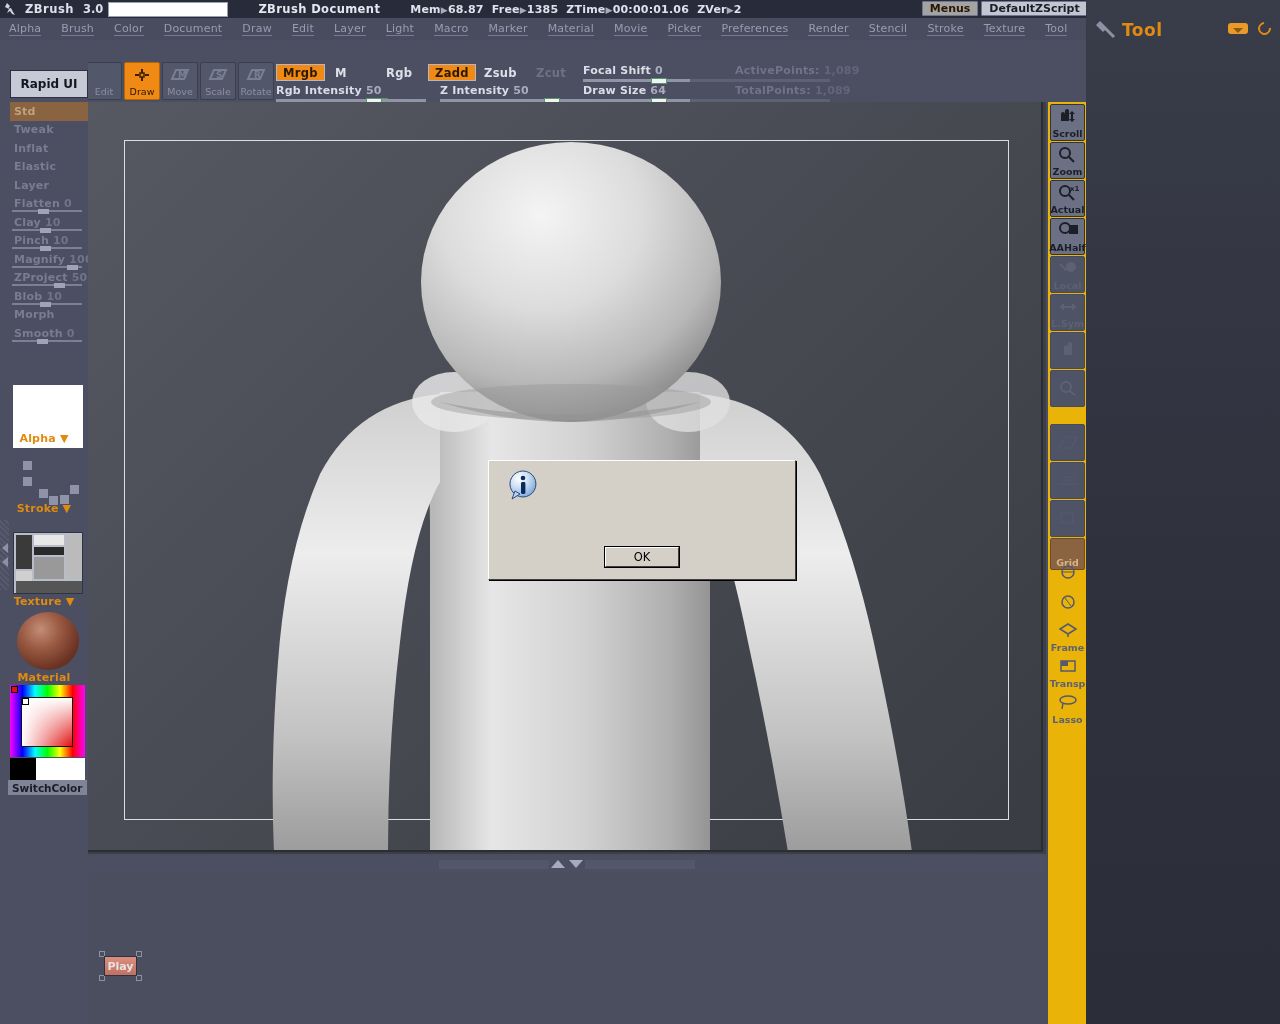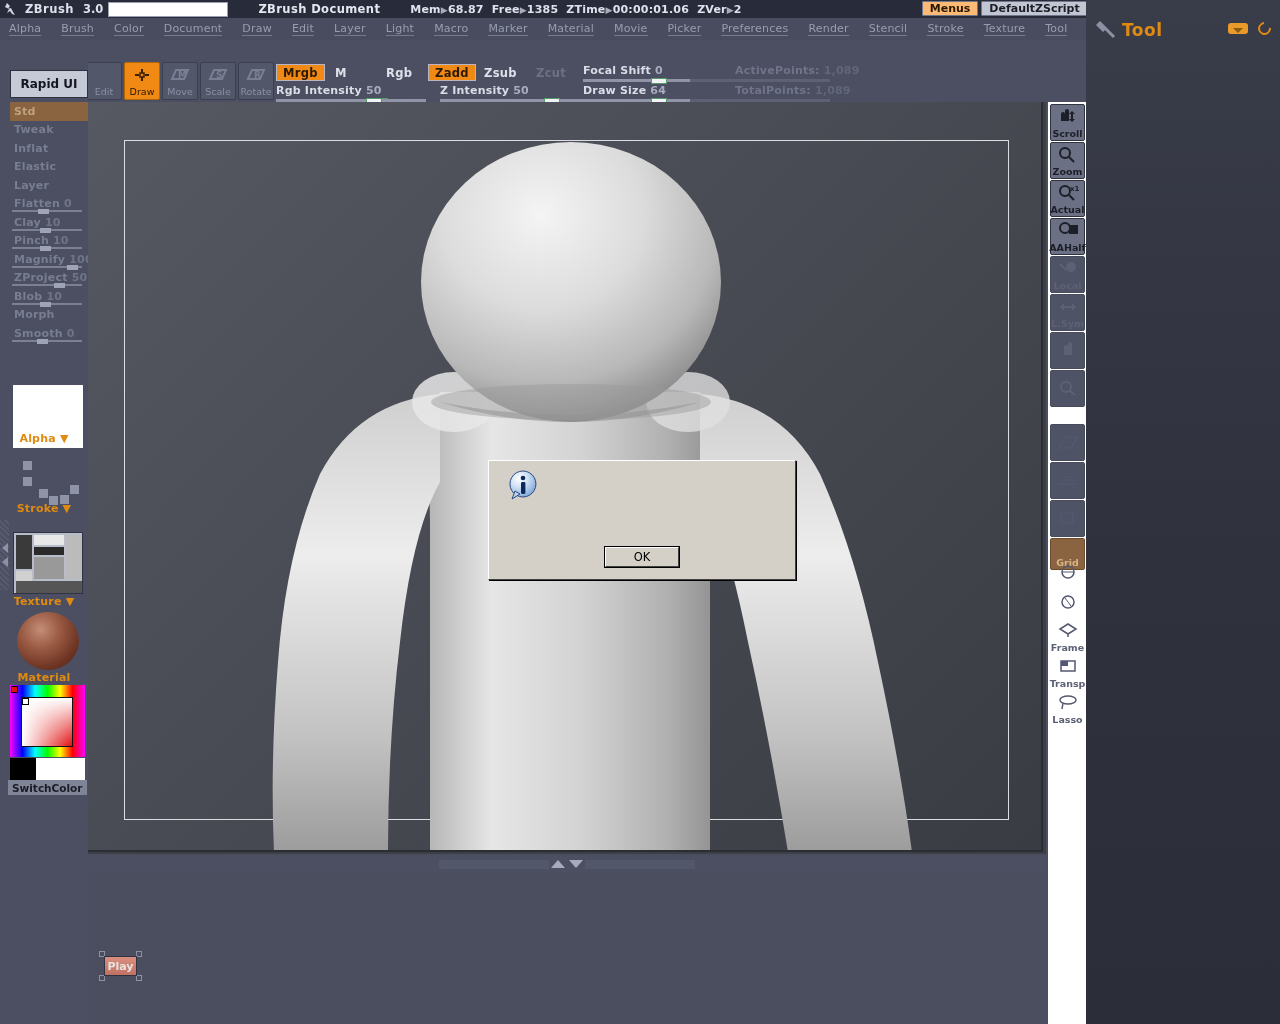--- a/index.html
+++ b/index.html
@@ -26,21 +26,21 @@
   }
   .tb-doc { color:#e4e7f0; font-weight:bold; font-size:11.5px; margin-left:30px; letter-spacing:.4px; }
   .tb-stats { margin-left:30px; color:#dfe2ec; font-weight:bold; font-size:11px; letter-spacing:.2px;}
   .tb-stats .arr { color:#aab; font-size:9px; }
   .tb-right { position:absolute; right:2px; top:1px; display:flex; gap:3px; align-items:center; }
   .tb-btn {
     height:15px; background:#c2c6d2; color:#1b1e28; font-weight:bold; font-size:11px;
     display:flex; align-items:center; justify-content:center; padding:0 7px;
     border:1px solid #70768a; border-radius:1px;
   }
-  .tb-btn.accent { background:#fdba74; color:#2a1800; }
+  .tb-btn.accent { background:#a3a3a3; color:#2a1800; }
   .tb-icobtn { width:17px; height:15px; background:#c2c6d2; color:#1b1e28; font-weight:bold;
     font-size:11px; display:flex; align-items:center; justify-content:center;
     border:1px solid #70768a; border-radius:1px;}
 
   
   .menubar {
     position:absolute; left:0; top:18px; width:1280px; height:22px;
     background:#484c5e; display:flex; align-items:center;
   }
   .menuitem {
@@ -153,21 +153,21 @@
   .scrollstrip { position:absolute; left:88px; top:856px; width:958px; height:16px;
     background:#4b4f61; display:flex; align-items:center; justify-content:center; }
   .scrollstrip .hatch { width:110px; height:9px;
     background:repeating-linear-gradient(45deg,#62677a 0 2px,#4f melhores 2px 4px);
     background-color:#5a5e71; opacity:.55;}
   .scrollstrip .tri { width:0;height:0; margin:0 2px;}
   .scrollstrip .up { border-left:7px solid transparent;border-right:7px solid transparent;border-bottom:8px solid #a6abbd;}
   .scrollstrip .dn { border-left:7px solid transparent;border-right:7px solid transparent;border-top:8px solid #a6abbd;}
 
   
-  .rshelf { position:absolute; left:1048px; top:102px; width:38px; height:922px; background:#ffffff; }
+  .rshelf { position:absolute; left:1048px; top:102px; width:38px; height:922px; background:#eab308; }
   .rbtn { position:absolute; left:2px; width:35px; height:37px;
     background:#6b7084; border:1px solid #30343f; border-radius:2px;
     display:flex; flex-direction:column; align-items:center; justify-content:flex-end;
     color:#1c1f28; font-size:9.5px; font-weight:bold; padding-bottom:1px; }
   .rbtn .ic { flex:1; display:flex; align-items:center; justify-content:center; }
   .rbtn.dim { background:#4f melhores; background-color:#4f5366; border-color:#474b5c; color:#5d melhores; color:#5d6174;}
   .rbtn.on { background:#8a6440; color:#d9b489; border-color:#6b4d2e; }
 
   
   .rpanel { position:absolute; left:1086px; top:0; width:194px; height:1024px;

